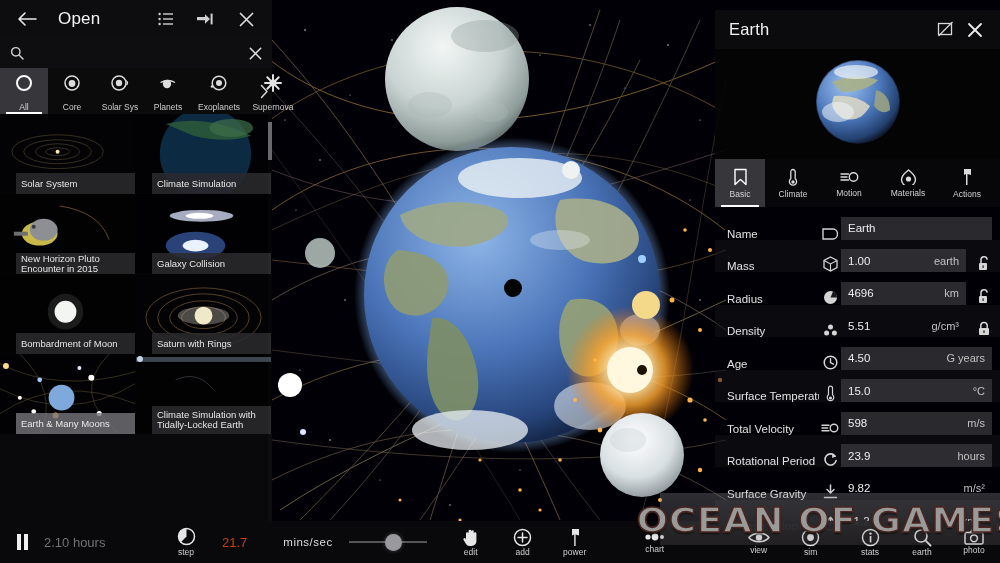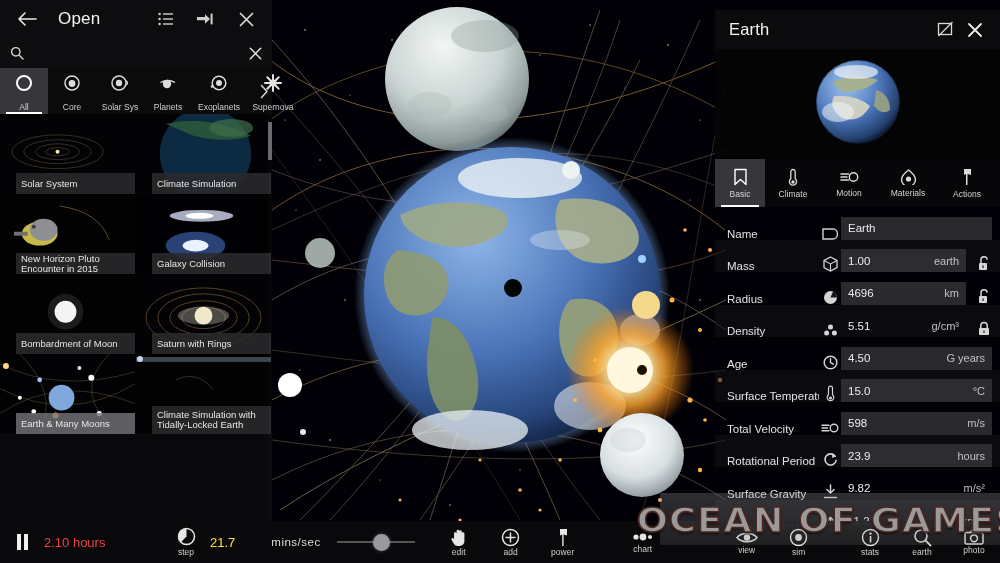--- a/index.html
+++ b/index.html
@@ -117,24 +117,24 @@
   .punit { font-size:11px; color:#c2c2c2; }
   .plock { width:20px; display:flex; align-items:center; justify-content:center; margin-right:6px; }
 
   
   .bottom-bar {
     position:absolute; left:0; bottom:0; width:1000px; height:42px;
     background: rgba(10,10,12,0.94);
     display:flex; align-items:center;
   }
   .bb-play { width:44px; display:flex; align-items:center; justify-content:center; cursor:pointer; }
-  .bb-time { font-size:13px; color:#ef4444; width:118px; }
+  .bb-time { font-size:13px; color:#737373; width:118px; }
   .bb-step { width:48px; display:flex; flex-direction:column; align-items:center; justify-content:center; gap:1px; cursor:pointer; }
   .bb-step .bl { font-size:8.5px; color:#cfcfcf; }
-  .bb-rate { font-size:13px; color:#fde047; margin-left:0; }
+  .bb-rate { font-size:13px; color:#c2410c; margin-left:12px; }
   .bb-ratelabel { font-size:11.5px; color:#dcdcdc; margin-left:36px; letter-spacing:.5px; }
   .bb-slider { margin-left:16px; width:78px; height:24px; position:relative; cursor:pointer; }
   .bb-slider .track { position:absolute; left:0; right:0; top:11px; height:2px; background:#555; }
   .bb-slider .knob { position:absolute; left:36px; top:4px; width:17px; height:17px; border-radius:50%; background:#9a9a9e; box-shadow:0 0 4px rgba(255,255,255,.25); }
   .bb-tool { width:52px; display:flex; flex-direction:column; align-items:center; justify-content:center; gap:0; cursor:pointer; }
   .bb-tool .bl { font-size:8.5px; color:#cfcfcf; }
   .bb-spacer { flex:1; }
   .bb-right { display:flex; }
 
   

